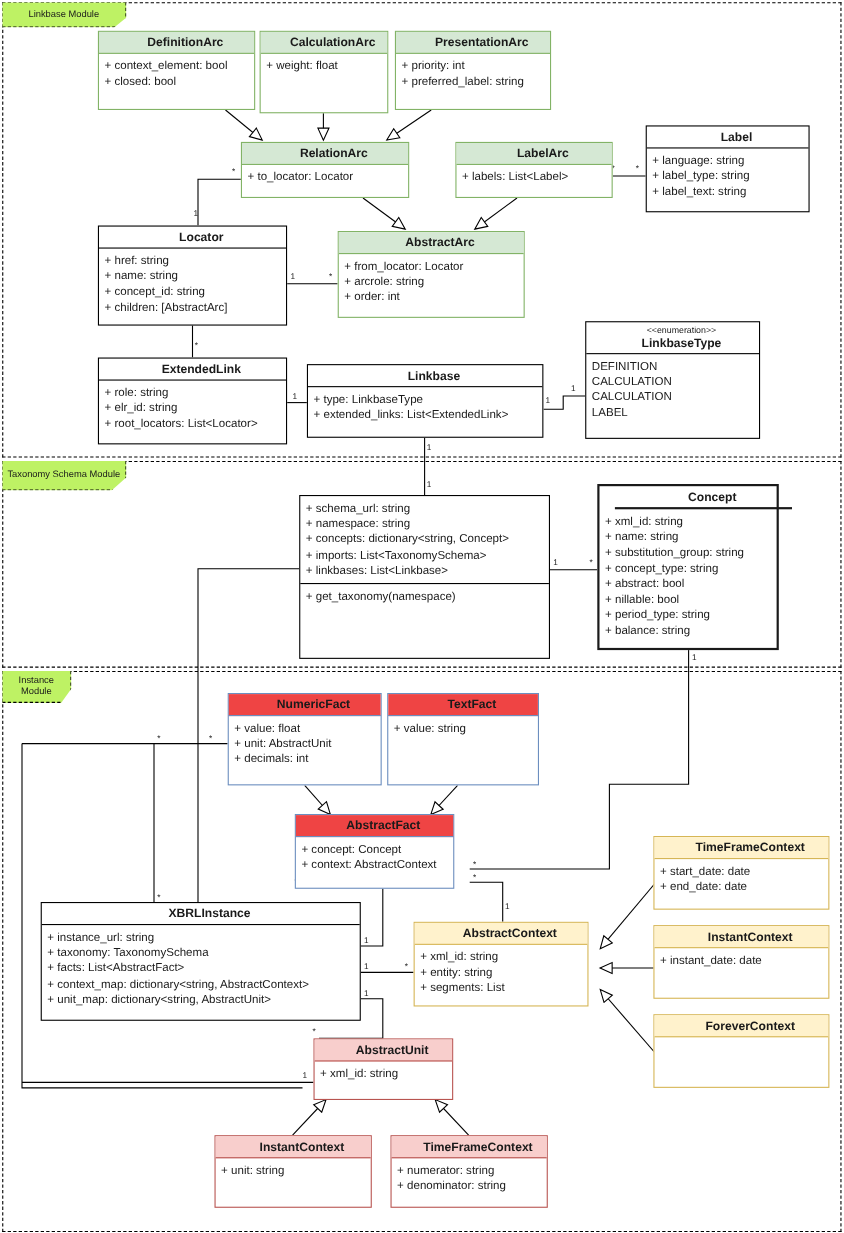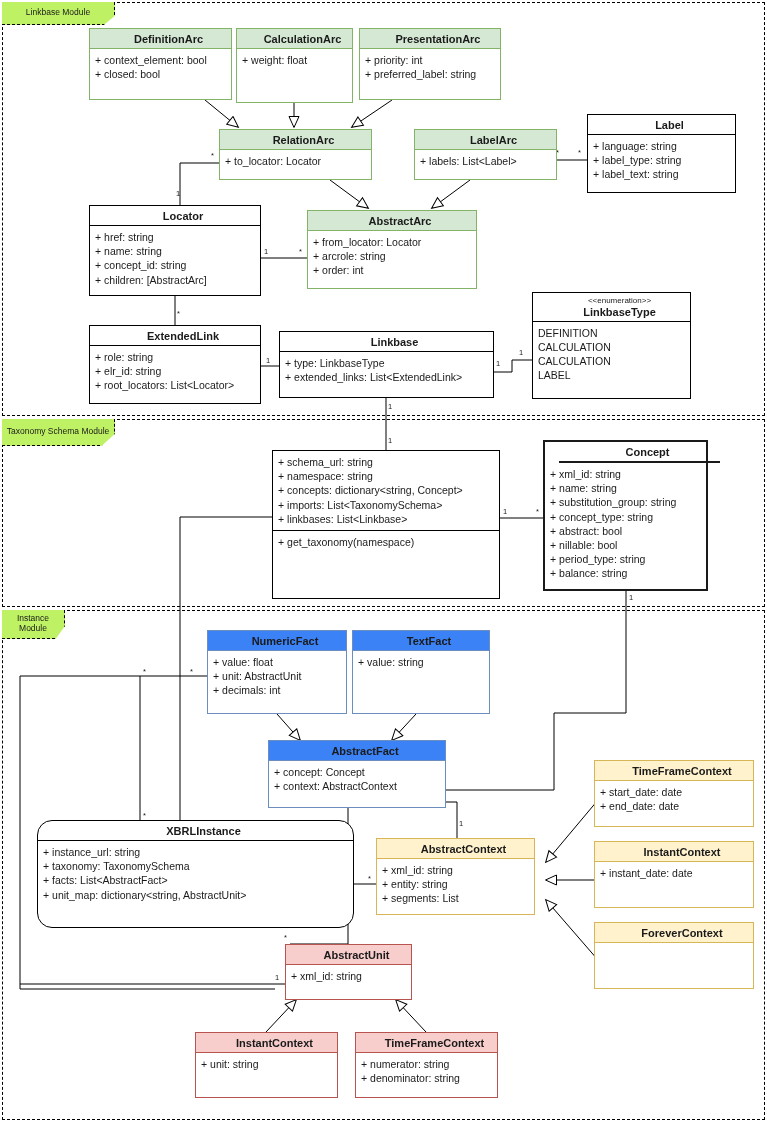--- a/index.html
+++ b/index.html
@@ -15,21 +15,21 @@
   .umlbox{position:absolute;box-sizing:border-box;border:1px solid #000;background:#fff;}
   .umlbox.green{border-color:#82b366;}
   .umlbox.blue{border-color:#6c8ebf;}
   .umlbox.yellow{border-color:#d6b656;}
   .umlbox.red{border-color:#b85450;}
   .umlbox.bold{border:2px solid #1a1a1a;}
 
   .hdr{box-sizing:border-box;width:100%;text-align:center;font-weight:bold;font-size:11px;
        color:#1a1a1a;border-bottom:1px solid #000;padding:4px 2px 3px 18px;line-height:1.1;}
   .green>.hdr{background:#d5e8d4;border-bottom-color:#82b366;}
-  .blue>.hdr{background:#3b82f6;border-bottom-color:#6c8ebf;}
+  .blue>.hdr{background:#ef4444;border-bottom-color:#6c8ebf;}
   .yellow>.hdr{background:#fff2cc;border-bottom-color:#d6b656;}
   .red>.hdr{background:#f8cecc;border-bottom-color:#b85450;}
   .bold>.hdr{border-bottom:2px solid #1a1a1a;margin-left:14px;}
   .hdr .stereo{display:block;font-weight:normal;font-size:8px;color:#1a1a1a;line-height:1.1;}
 
   .sec{box-sizing:border-box;padding:4px 5px 4px 5px;font-size:10.5px;color:#1a1a1a;line-height:1.35;}
   .sec.divider{border-top:1px solid #000;}
   .sec div{white-space:nowrap;}
 
   .mult{position:absolute;font-size:7.5px;color:#1a1a1a;line-height:1;}
@@ -280,34 +280,35 @@
     </div>
   </div>
 
   <div class="umlbox blue" style="left:352px;top:630px;width:138px;height:84px;">
     <div class="hdr">TextFact</div>
     <div class="sec">
       <div>+ value: string</div>
     </div>
   </div>
 
-  <div class="umlbox blue" style="left:268px;top:740px;width:178px;height:68px;">
+  <div class="umlbox blue" style="left:268px;top:740px;width:145px;height:68px;">
     <div class="hdr">AbstractFact</div>
     <div class="sec">
       <div>+ concept: Concept</div>
       <div>+ context: AbstractContext</div>
     </div>
   </div>
 
-  <div class="umlbox" style="left:37px;top:820px;width:317px;height:108px;border-radius:15px;">
+  <div class="umlbox" style="left:37px;top:820px;width:291px;height:108px;">
     <div class="hdr">XBRLInstance</div>
     <div class="sec">
       <div>+ instance_url: string</div>
       <div>+ taxonomy: TaxonomySchema</div>
       <div>+ facts:  List&lt;AbstractFact&gt;</div>
+      <div>+ context_map: dictionary&lt;string, AbstractContext&gt;</div>
       <div>+ unit_map: dictionary&lt;string, AbstractUnit&gt;</div>
     </div>
   </div>
 
   <div class="umlbox yellow" style="left:376px;top:838px;width:159px;height:77px;">
     <div class="hdr">AbstractContext</div>
     <div class="sec">
       <div>+ xml_id: string</div>
       <div>+ entity: string</div>
       <div>+ segments: List</div>

